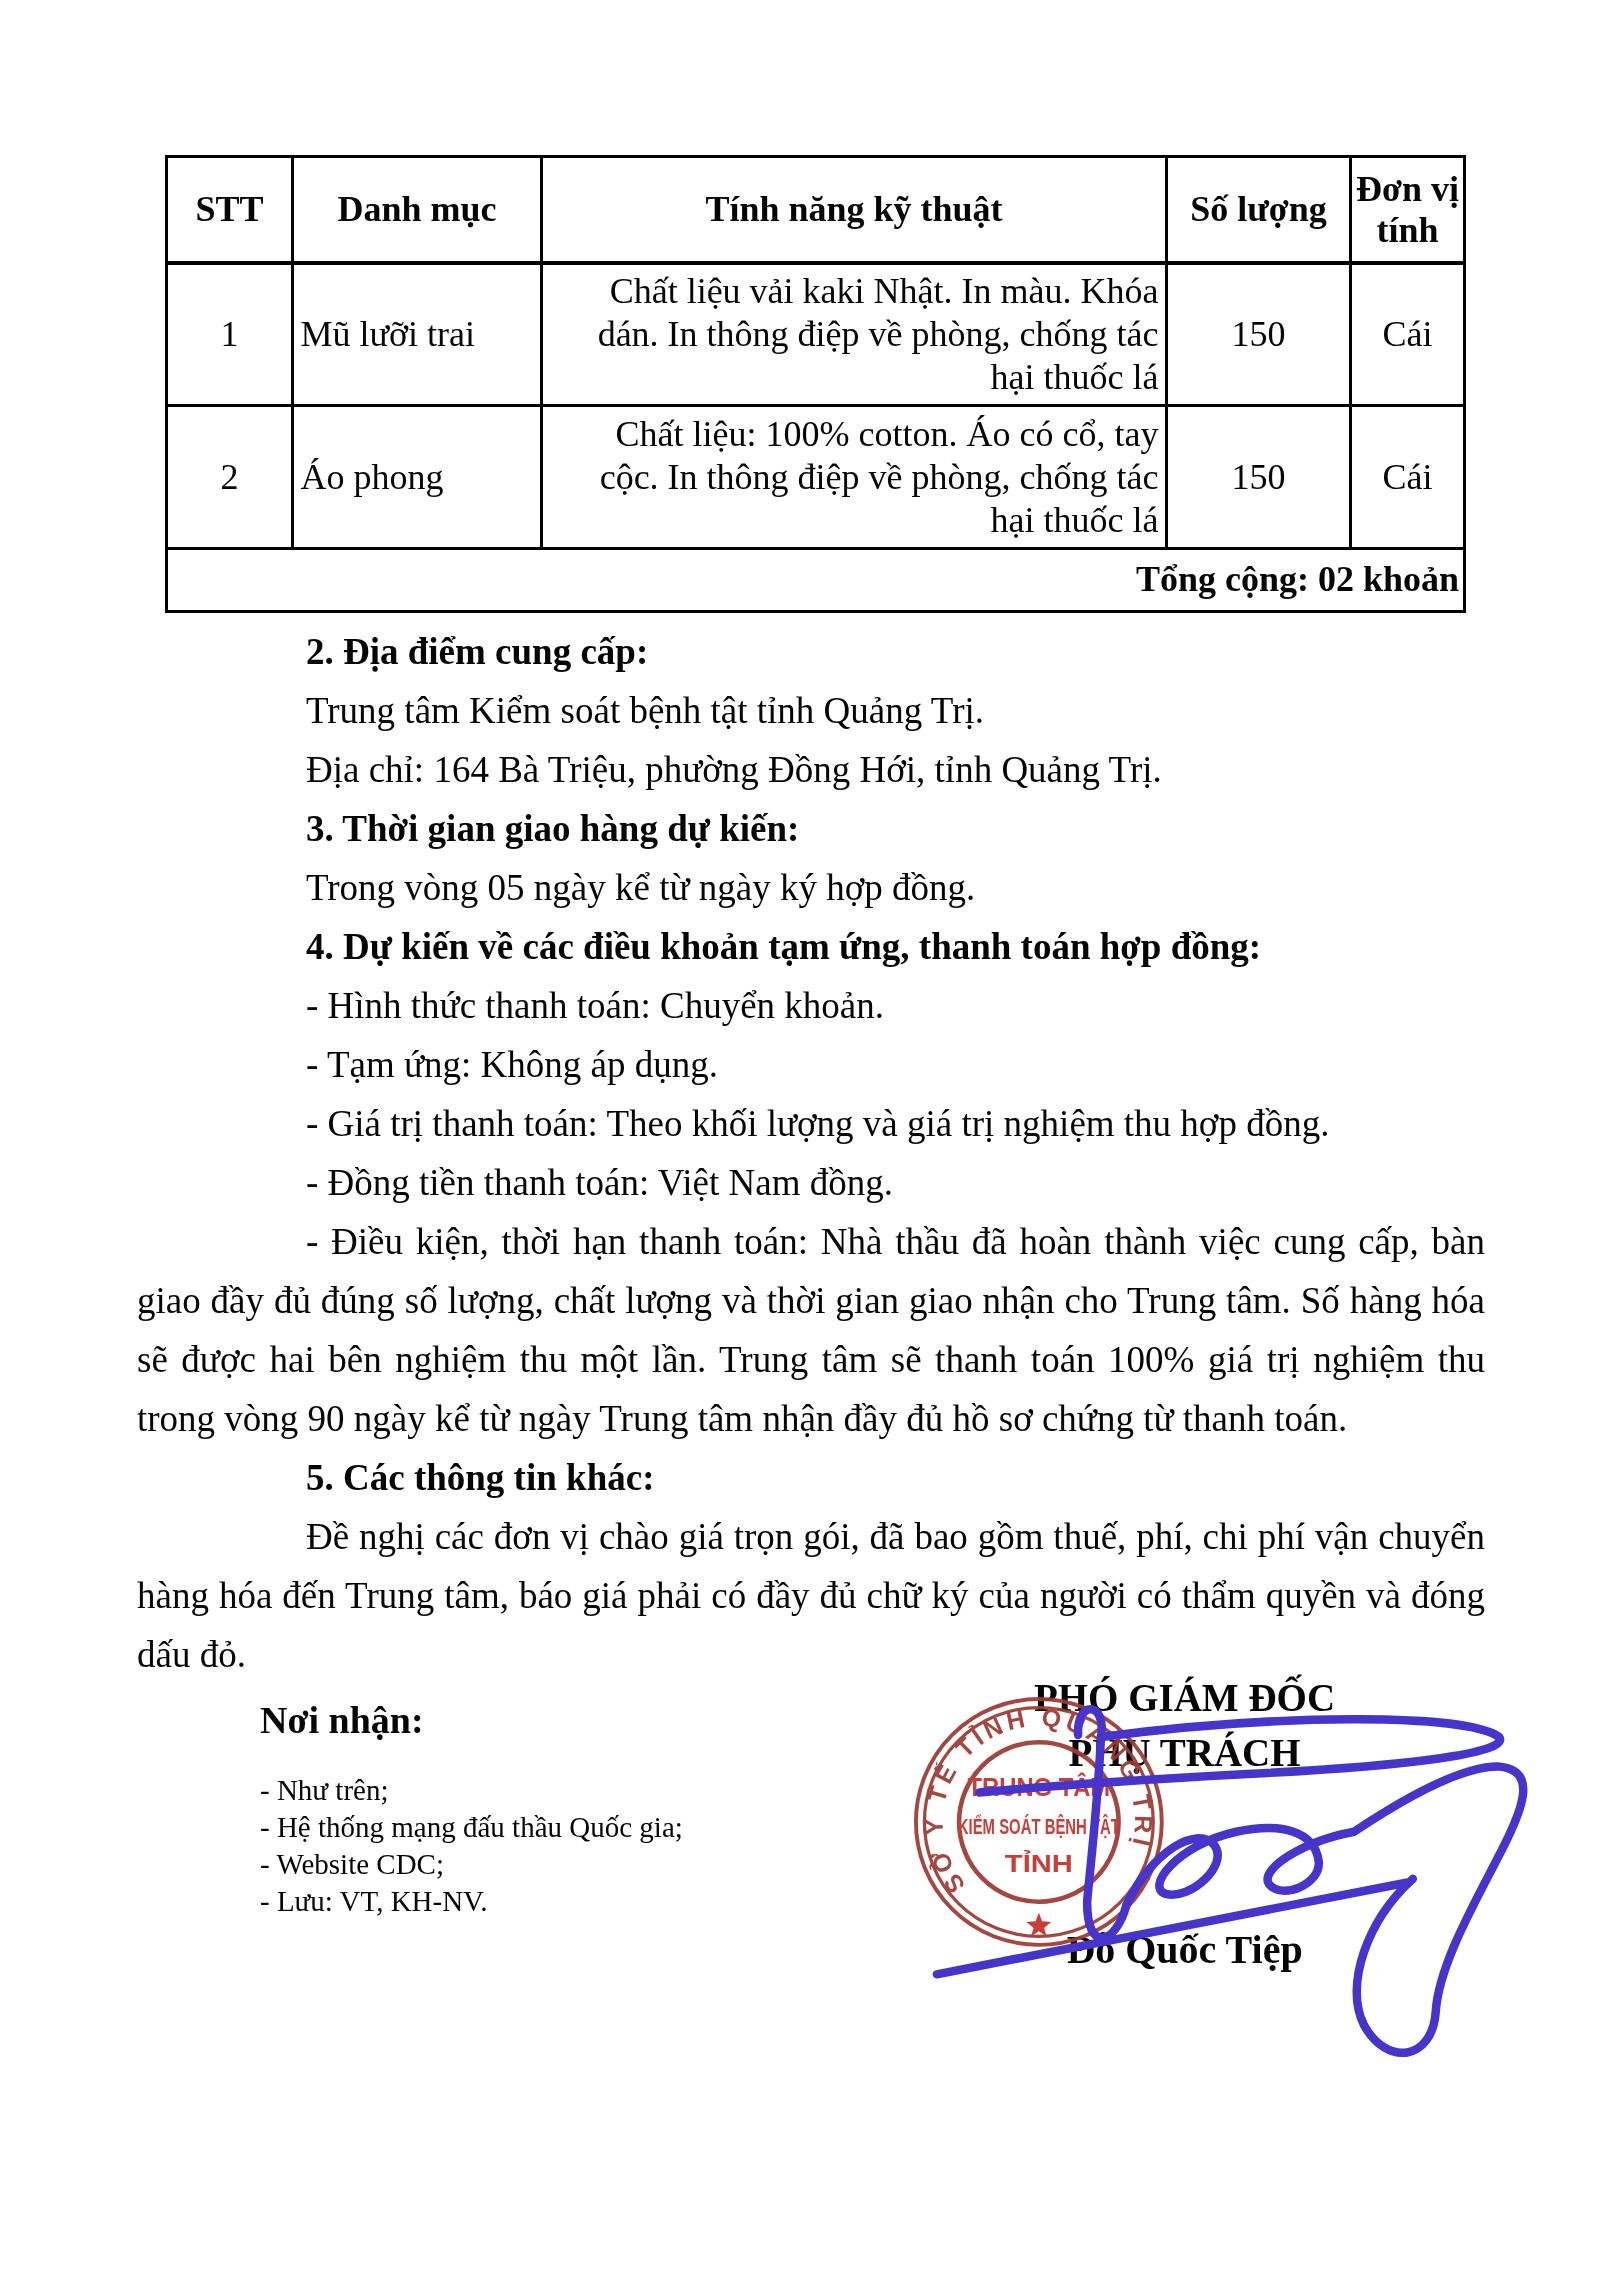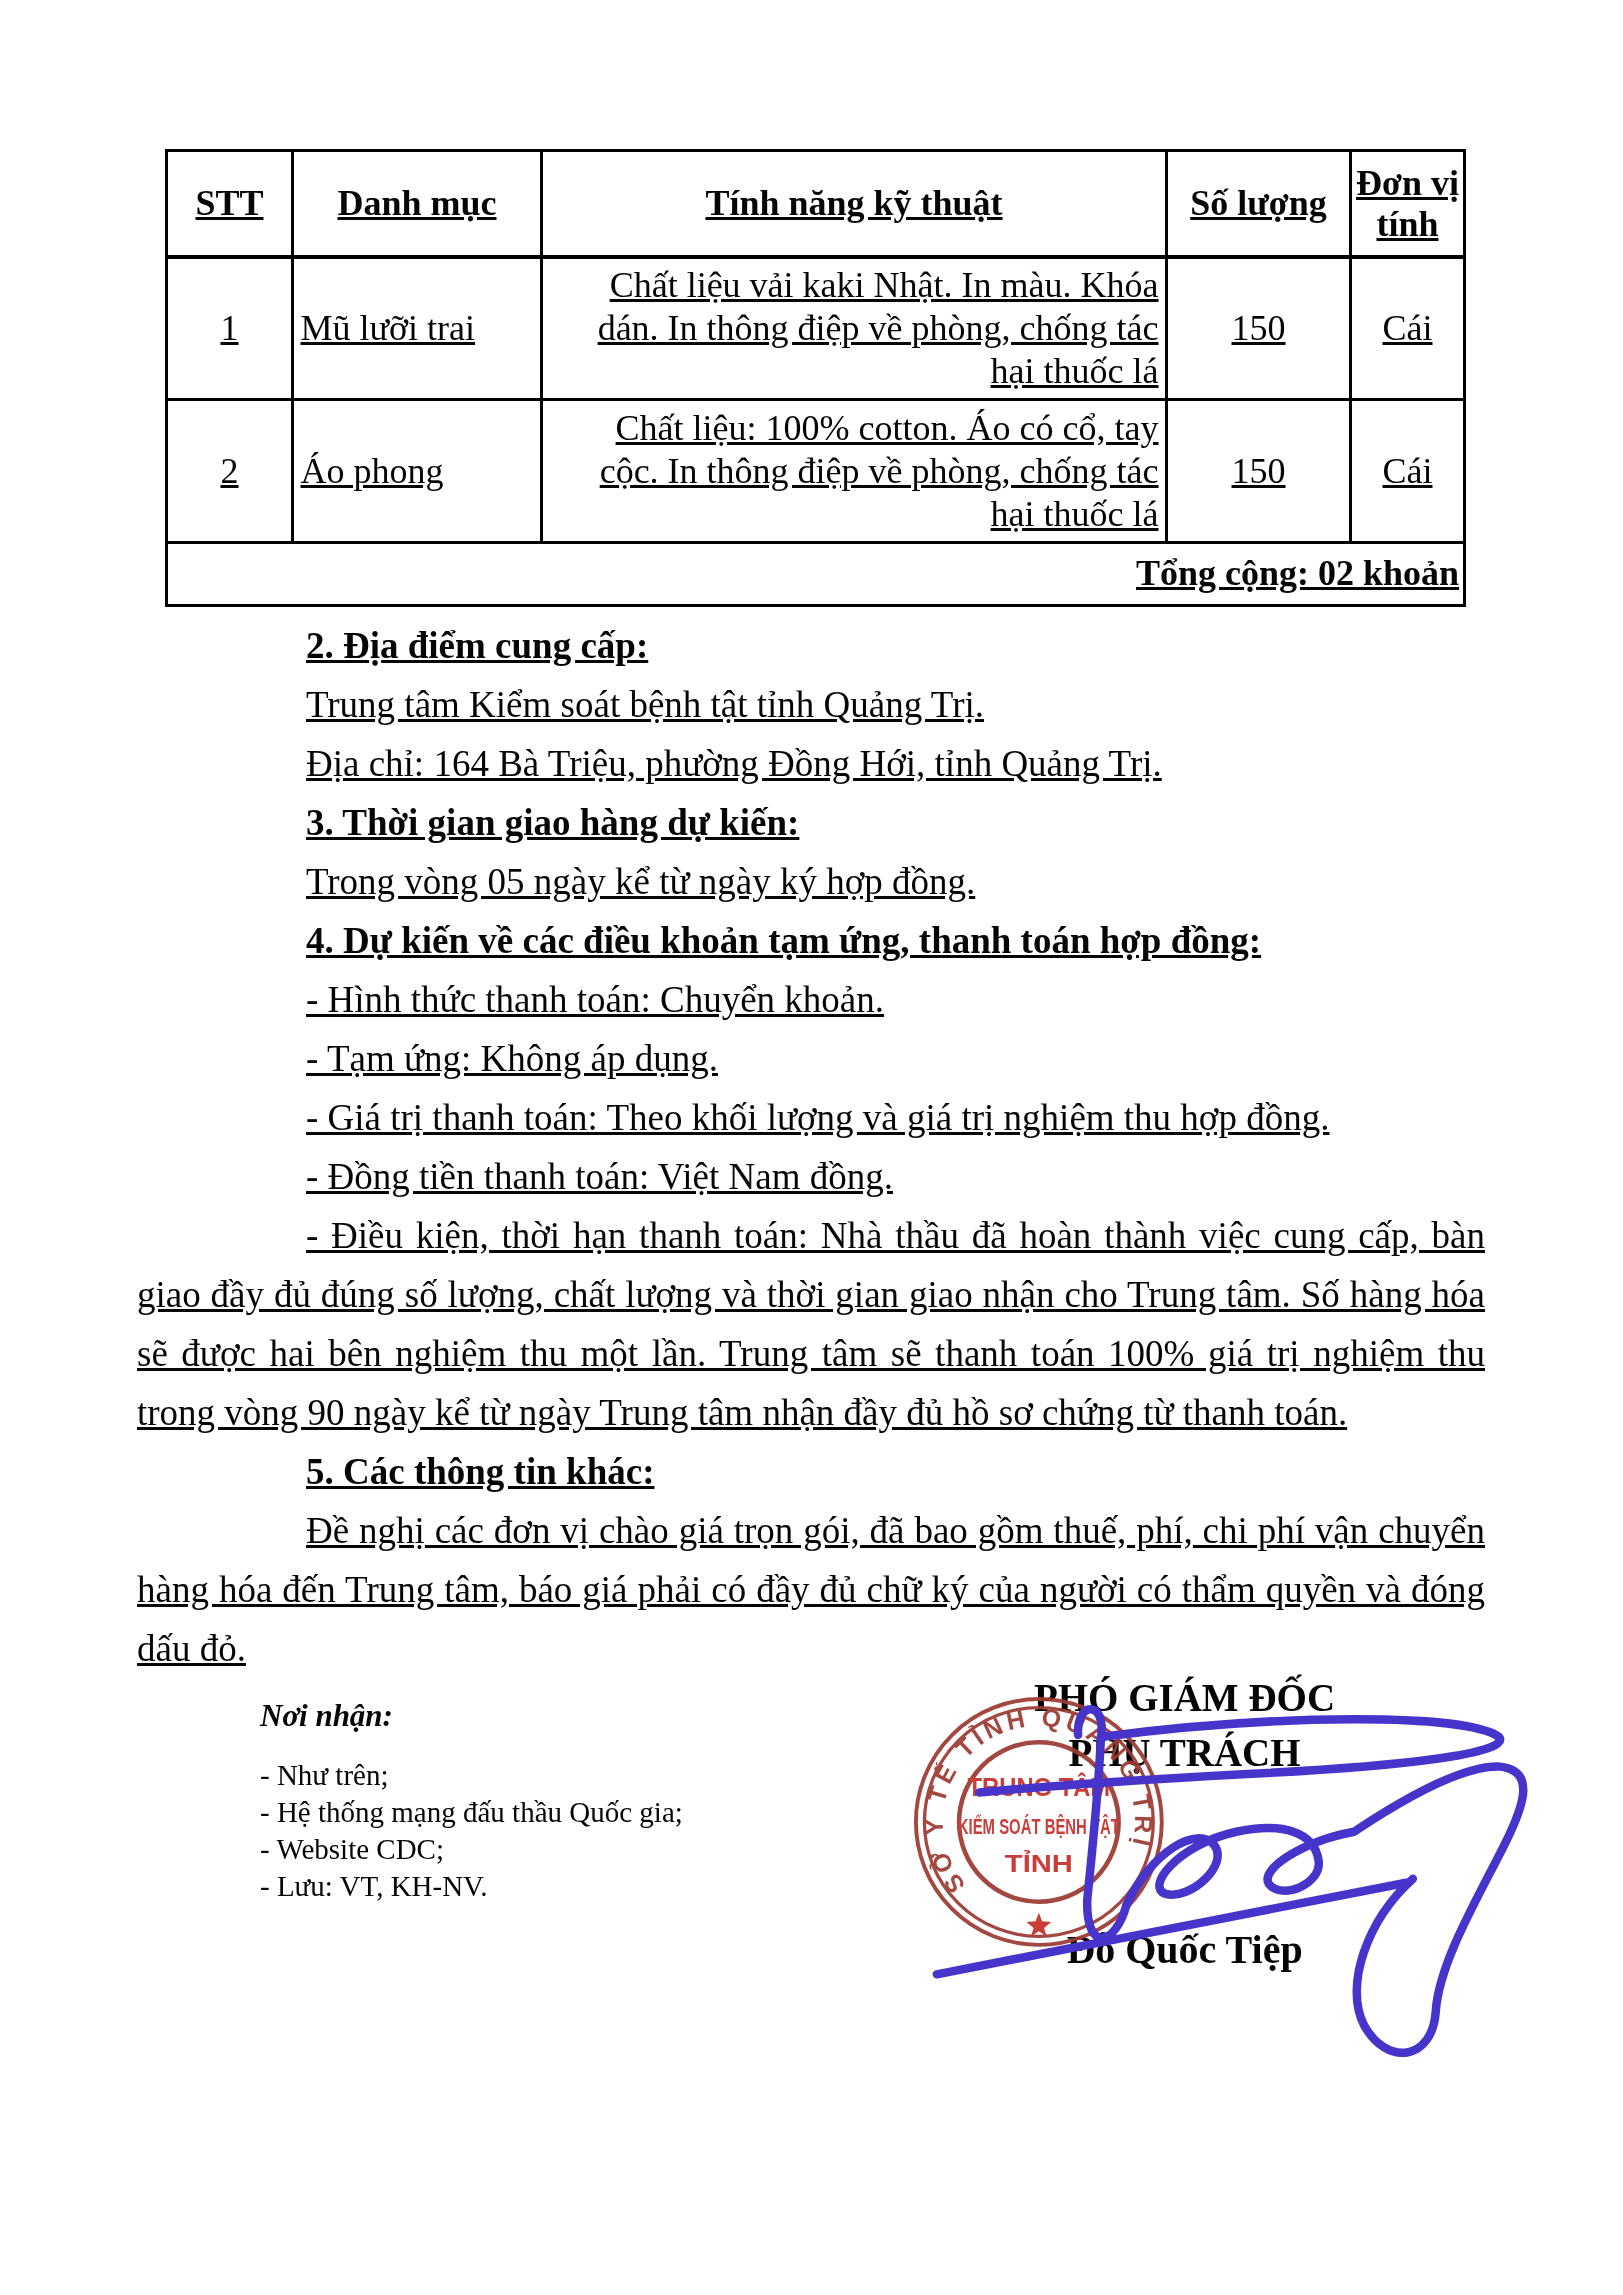--- a/index.html
+++ b/index.html
@@ -6,23 +6,22 @@
   .page {
     position:relative;
     width:1623px; height:2295px;
     background:#ffffff;
     color:#060606;
     font-family:"Liberation Serif","DejaVu Serif",serif;
     overflow:hidden;
   }
   .content {
     position:absolute;
-    left:137px; top:149px;
+    left:137px; top:155px;
     width:1348px;
-    text-decoration:underline;
   }
   
   table.spec-table {
     border-collapse:collapse;
     table-layout:fixed;
     width:1297px;
     margin-left:28px;
     border:3.9px solid #000;
   }
   .spec-table th, .spec-table td {
@@ -66,23 +65,23 @@
     left:0; top:1670px;
     width:1623px; height:589px;
   }
   .recipients {
     position:absolute;
     left:260px; top:27.5px;
     font-size:29px;
     color:#060606;
   }
   .recipients .rec-title {
-    font-weight:bold; font-style:italic;
-    font-size:31px;
-    margin-bottom:23px;
+    font-weight:bold; 
+    font-size:38px;
+    margin-bottom:30px;
   }
   .recipients .rec-item { line-height:37px; }
   .sig-right {
     position:absolute;
     left:890px; top:0;
     width:589px;
     text-align:center;
     font-weight:bold;
     font-size:39px;
     line-height:55px;

